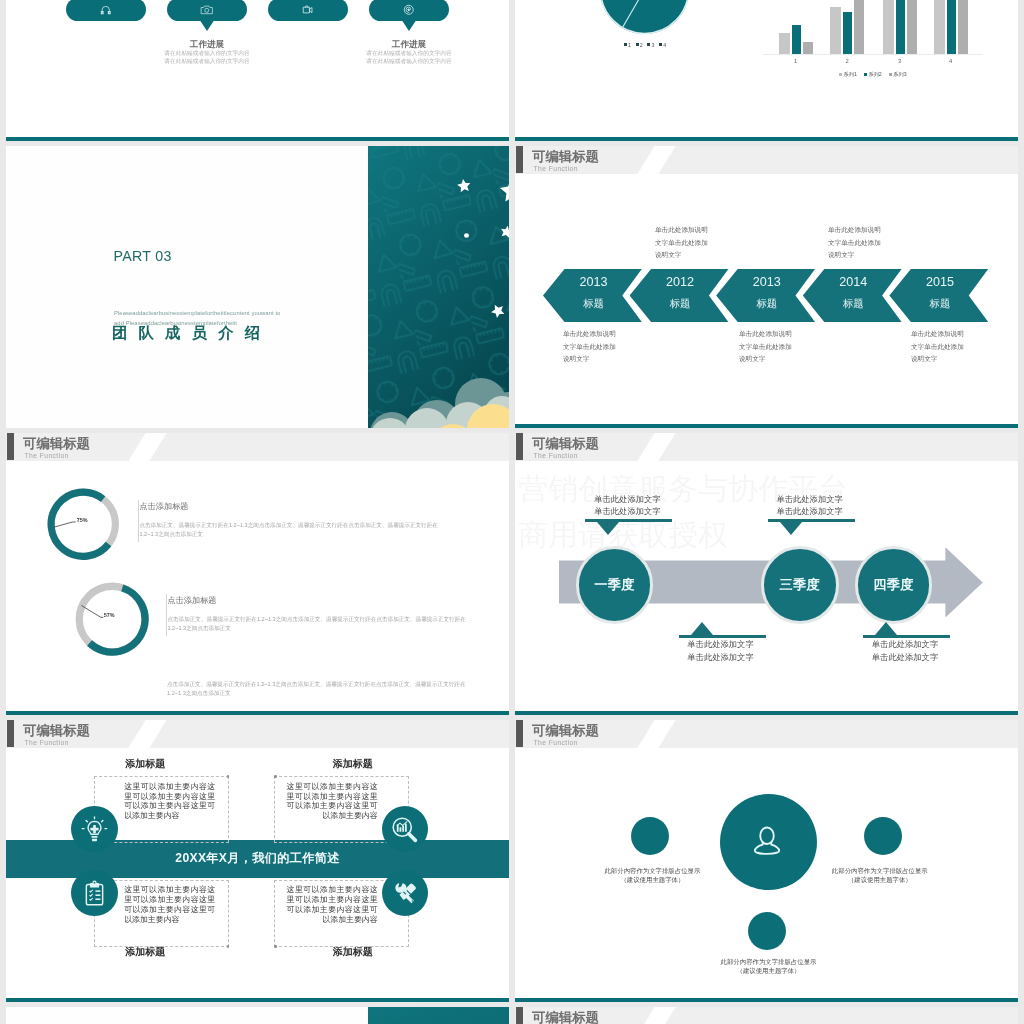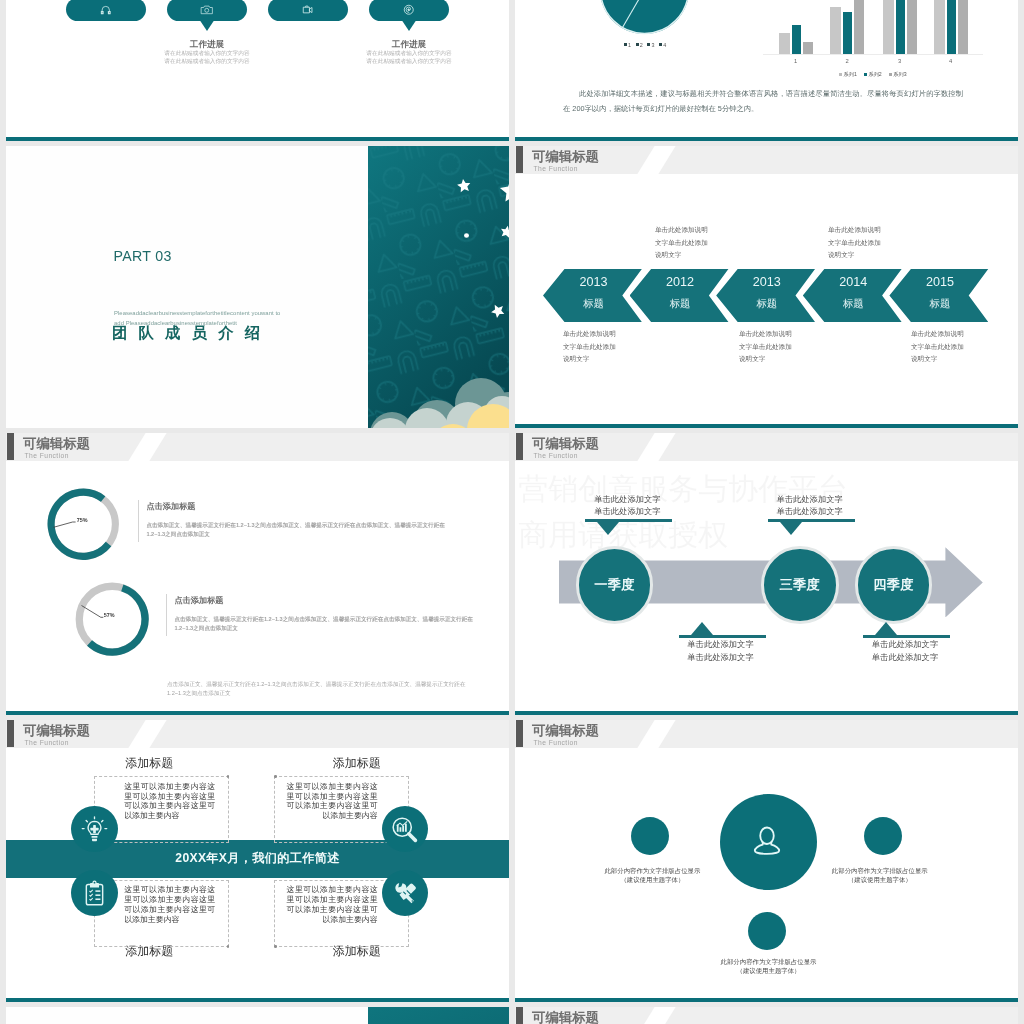--- a/index.html
+++ b/index.html
@@ -98,21 +98,21 @@
   .s-donut .dn{position:absolute;}
   .s-donut .dn1{left:39.2px;top:52.5px;width:76.5px;height:76.5px;}
   .s-donut .dn2{left:66.5px;top:146.7px;width:78.3px;height:78.3px;}
   .s-donut .dn-lbl{position:absolute;}
   .s-donut .dn-lbl svg{position:absolute;left:0;top:0;}
   .s-donut .dn-lbl b{position:absolute;font-weight:bold;font-size:5.4px;color:#3a3a3a;line-height:5.4px;}
   .s-donut .dn1-lbl{left:47.3px;top:81px;width:40px;height:14px;}
   .s-donut .dn1-lbl b{left:23.5px;top:3.8px;}
   .s-donut .dn2-lbl{left:75px;top:171.9px;width:40px;height:16px;}
   .s-donut .dn2-lbl b{left:22.8px;top:8.5px;}
-  .s-donut .dn-txt{position:absolute;border-left:1px solid #d4d4d4;padding-left:7px;font-weight:bold;}
+  .s-donut .dn-txt{position:absolute;border-left:1px solid #d4d4d4;padding-left:0;}
   .s-donut .dn1-txt{left:132.4px;top:66.9px;width:302px;height:42.6px;}
   .s-donut .dn2-txt{left:160.4px;top:160.9px;width:302px;height:42.6px;}
   .s-donut .dt-t{font-size:8.2px;color:#6e6e6e;line-height:9px;padding-top:2.2px;}
   .s-donut .dt-b{font-size:5.6px;color:#a2a2a2;line-height:9.2px;padding-top:9.5px;}
   .s-donut .dn-foot{position:absolute;left:161px;top:247px;width:302px;font-size:5.6px;
                     color:#a2a2a2;line-height:9.2px;}
 
   
   .s-qtr .wm-txt{left:3.2px;top:33px;font-size:30px;font-weight:normal;color:rgba(0,0,0,0.038);
                  line-height:45.7px;letter-spacing:0px;}
@@ -132,21 +132,21 @@
                 border-right:11.3px solid transparent;border-bottom:13.1px solid #1a7079;border-top:none;}
   .s-qtr .q-top{top:60px;}
   .s-qtr .q-top .q-bar{margin-top:1.5px;}
   .s-qtr .q-bot{top:189.4px;}
   .s-qtr .q-bot .q-l:first-of-type{margin-top:5.5px;}
 
   
   .s-four .fb-band{position:absolute;left:0;top:120px;width:503px;height:37.5px;background:#13707a;
                    display:flex;align-items:center;justify-content:center;}
   .s-four .fb-band span{font-size:12.2px;font-weight:bold;color:#f2fbfb;letter-spacing:0.3px;}
-  .s-four .fb-t{position:absolute;font-size:12px;font-weight:normal;color:#2e2e2e;line-height:9.2px;}
+  .s-four .fb-t{position:absolute;font-size:10px;font-weight:bold;color:#2e2e2e;line-height:9.2px;}
   .s-four .fb-t1{left:119.3px;top:38.5px;}
   .s-four .fb-t2{left:326.7px;top:38.5px;}
   .s-four .fb-t3{left:119.3px;top:226.5px;}
   .s-four .fb-t4{left:326.7px;top:226.5px;}
   .s-four .fb-box{position:absolute;width:133px;height:65px;border:0.8px dashed #bdbdbd;}
   .s-four .fb-box::after{content:"";position:absolute;width:2.6px;height:2.6px;border-radius:50%;
                          background:#8e8e8e;}
   .s-four .fb-b1::after,.s-four .fb-b3::after{right:-1.3px;}
   .s-four .fb-b2::after,.s-four .fb-b4::after{left:-1.3px;}
   .s-four .fb-b1::after,.s-four .fb-b2::after{top:-2px;}
@@ -286,21 +286,20 @@
     <span>1</span>
         <span>2</span>
     <span>3</span>
         <span>4</span>
   </div>
   <div class="bar-legend" data-name="bar-legend">
     <span class="lg" data-name="bar-legend-item-1"><i style="background:#bdbdbd"></i><b>系列1</b></span>
     <span class="lg" data-name="bar-legend-item-2"><i style="background:#0a6e79"></i><b>系列2</b></span>
     <span class="lg" data-name="bar-legend-item-3"><i style="background:#a8a8a8"></i><b>系列3</b></span>
   </div>
-  <div class="c-body" data-name="charts-body-text">此处添加详细文本描述，建议与标题相关并符合整体语言风格，语言描述尽量简洁生动。尽量将每页幻灯片的字数控制在 200字以内，据统计每页幻灯片的最好控制在 5分钟之内。</div>
   <div class="tealbar" data-name="slide-bottom-bar"></div>
 </div>
 
 <div class="slide left s-part" data-name="slide-section-cover" style="top:146px;">
   <div class="part-art" data-name="cover-artwork">
     <svg viewBox="0 0 141 282" width="141" height="282" data-name="cover-pattern">
       <defs>
         <linearGradient id="gcov" x1="0.1" y1="0" x2="0.6" y2="1">
           <stop offset="0" stop-color="#0f757e"></stop>
               <stop offset="1" stop-color="#064851"></stop>

